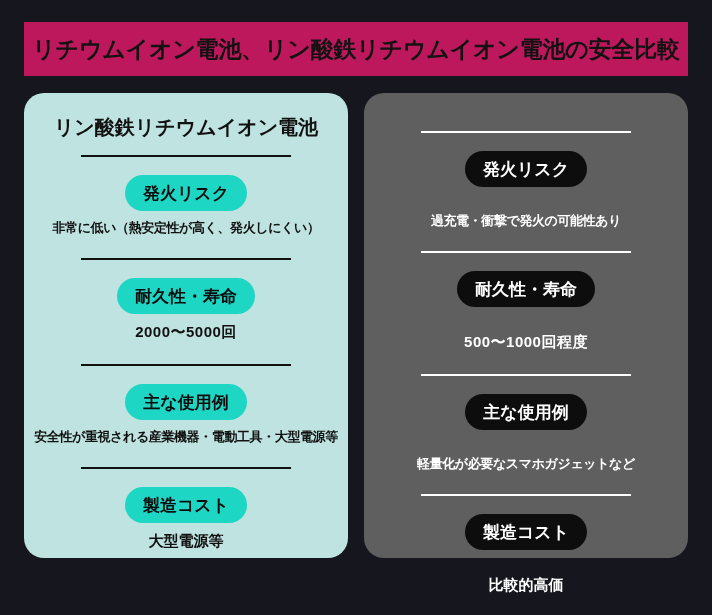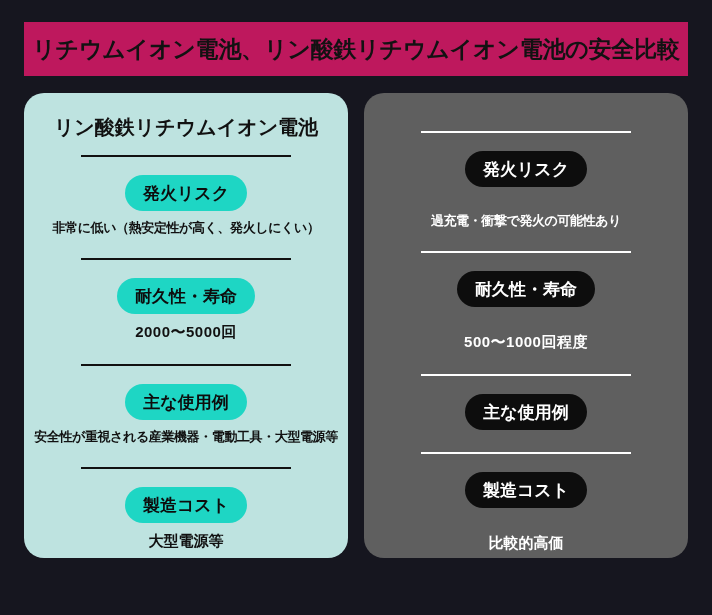--- a/index.html
+++ b/index.html
@@ -185,20 +185,21 @@
       <div class="divider" style="margin-top:22px;"></div>
 
       <div class="section">
         <div class="badge">耐久性・寿命</div>
         <div class="section-value num">500〜1000回程度</div>
       </div>
       <div class="divider" style="margin-top:22px;"></div>
 
       <div class="section">
         <div class="badge">主な使用例</div>
+        <div class="section-value small">軽量化が必要なスマホガジェットなど</div>
       </div>
       <div class="divider" style="margin-top:22px;"></div>
 
       <div class="section">
         <div class="badge">製造コスト</div>
         <div class="section-value">比較的高価</div>
       </div>
 
     </div>
 

